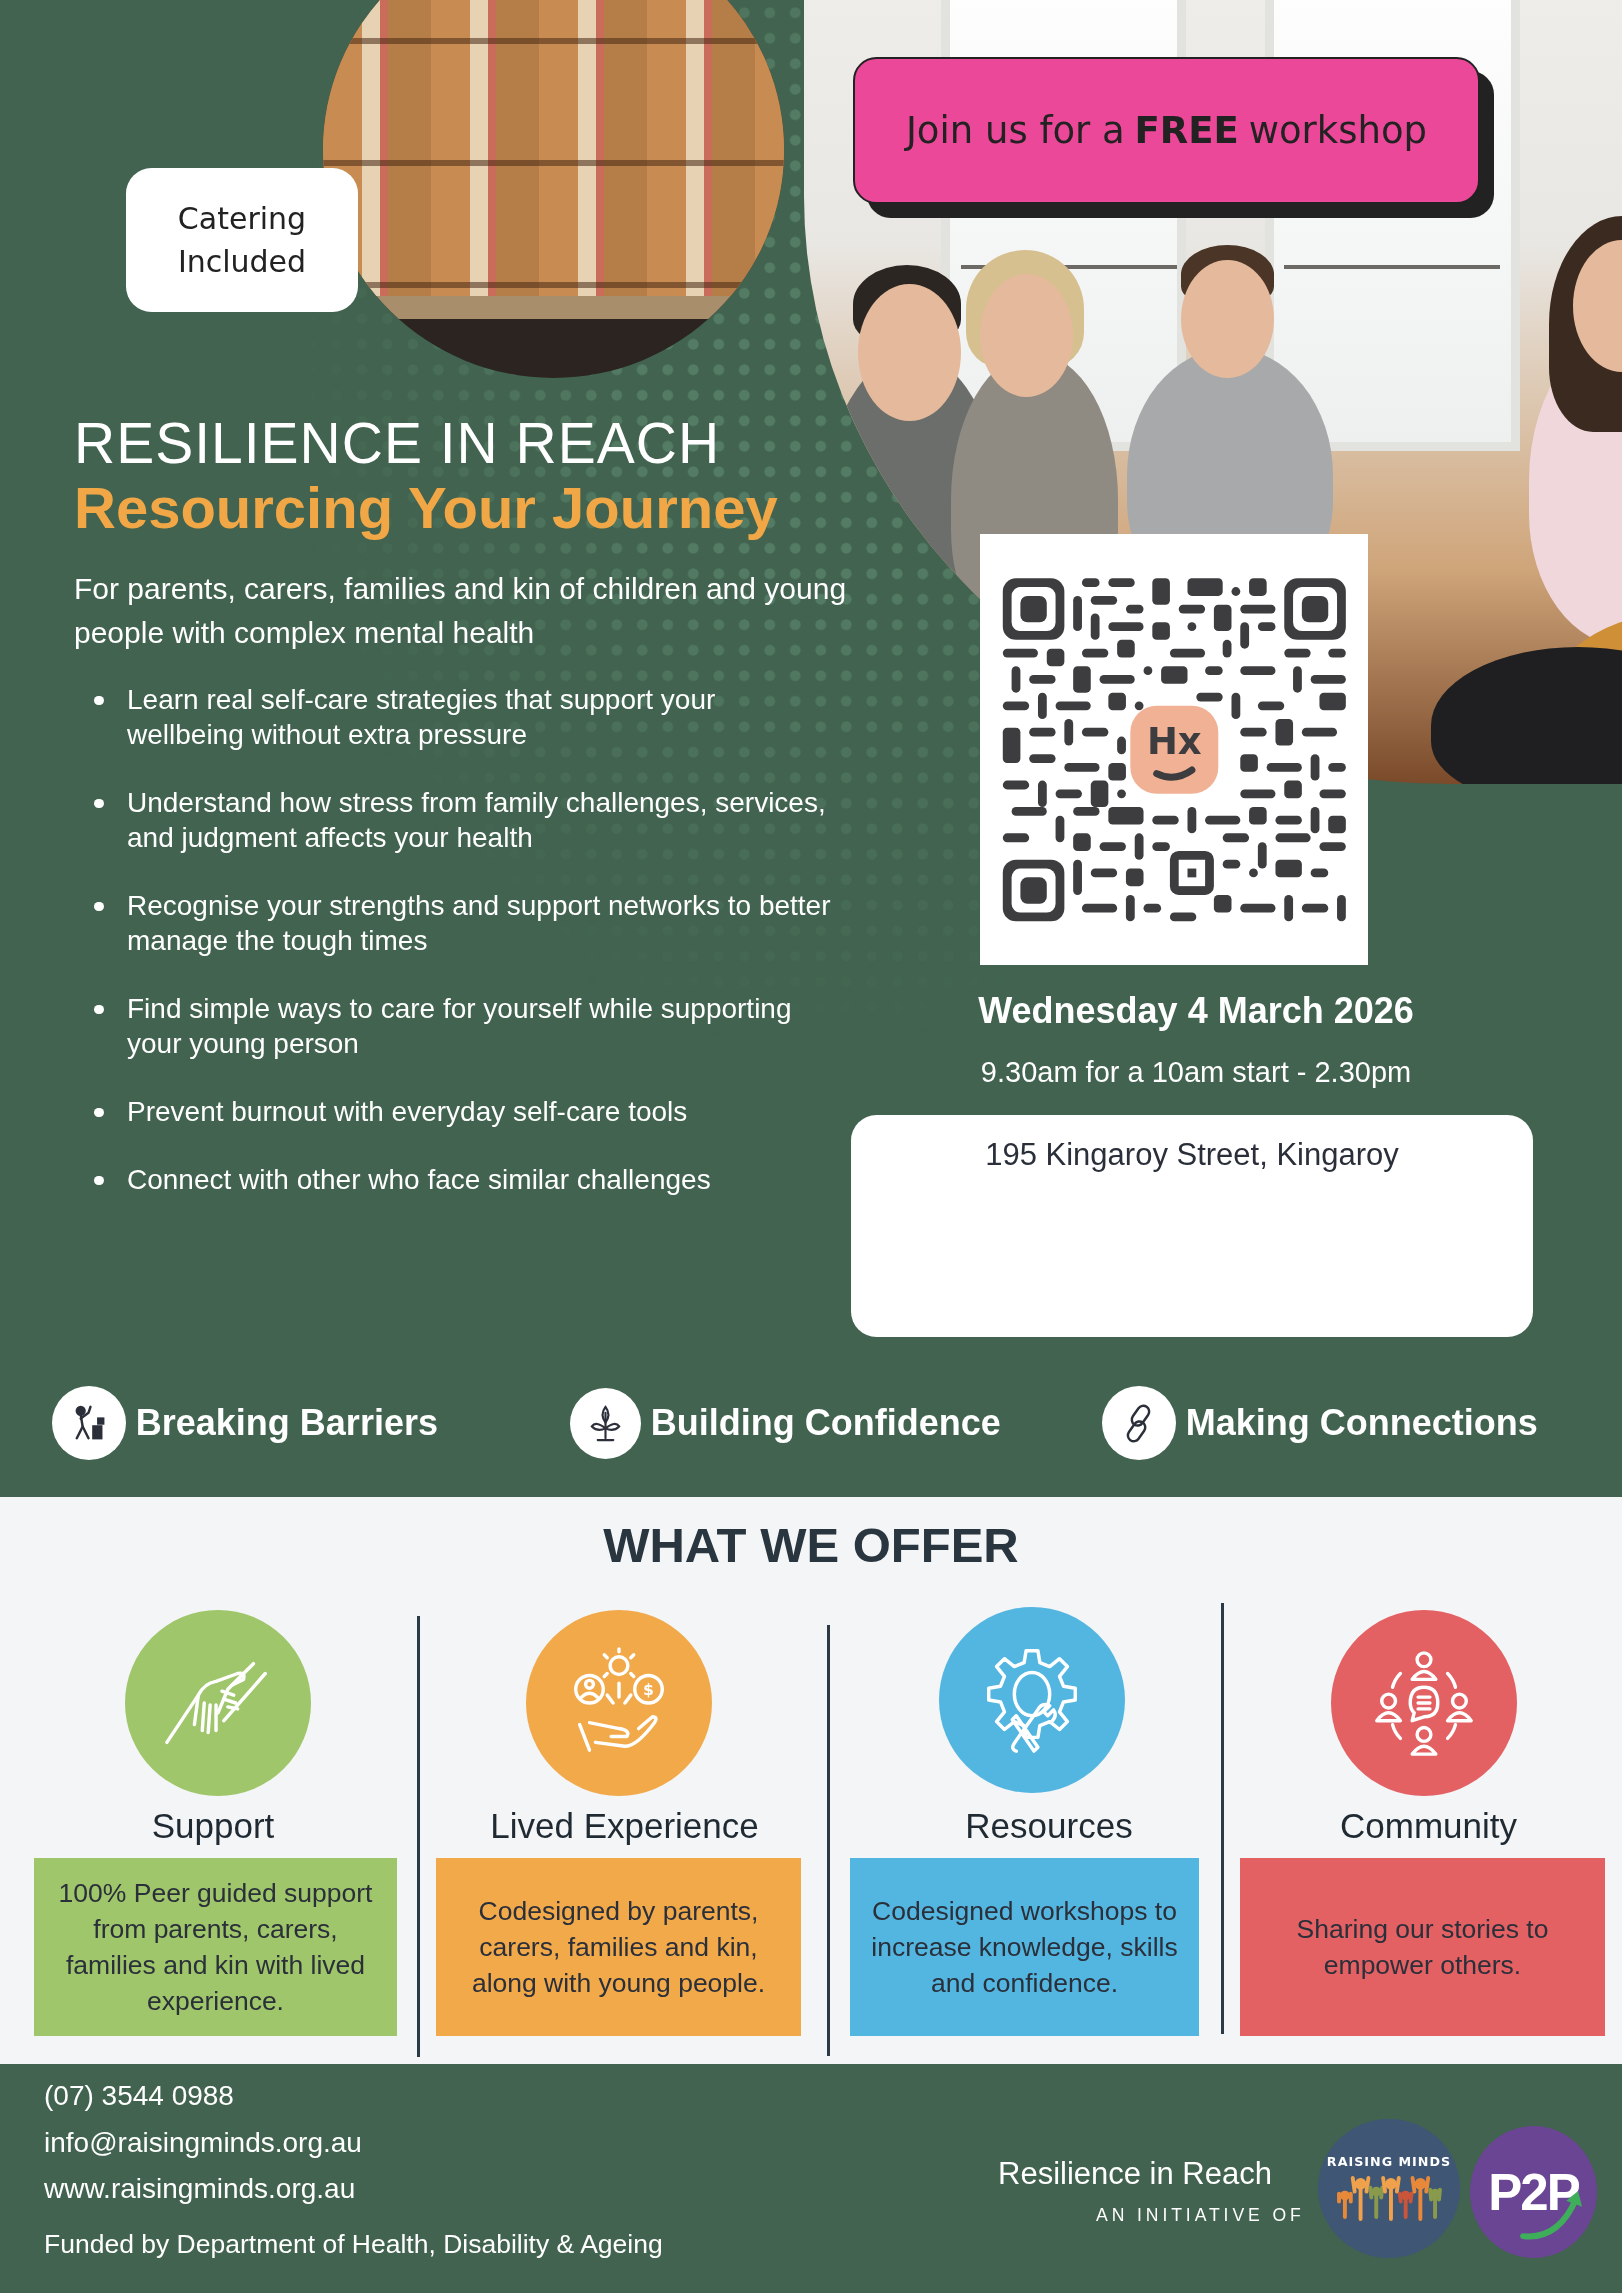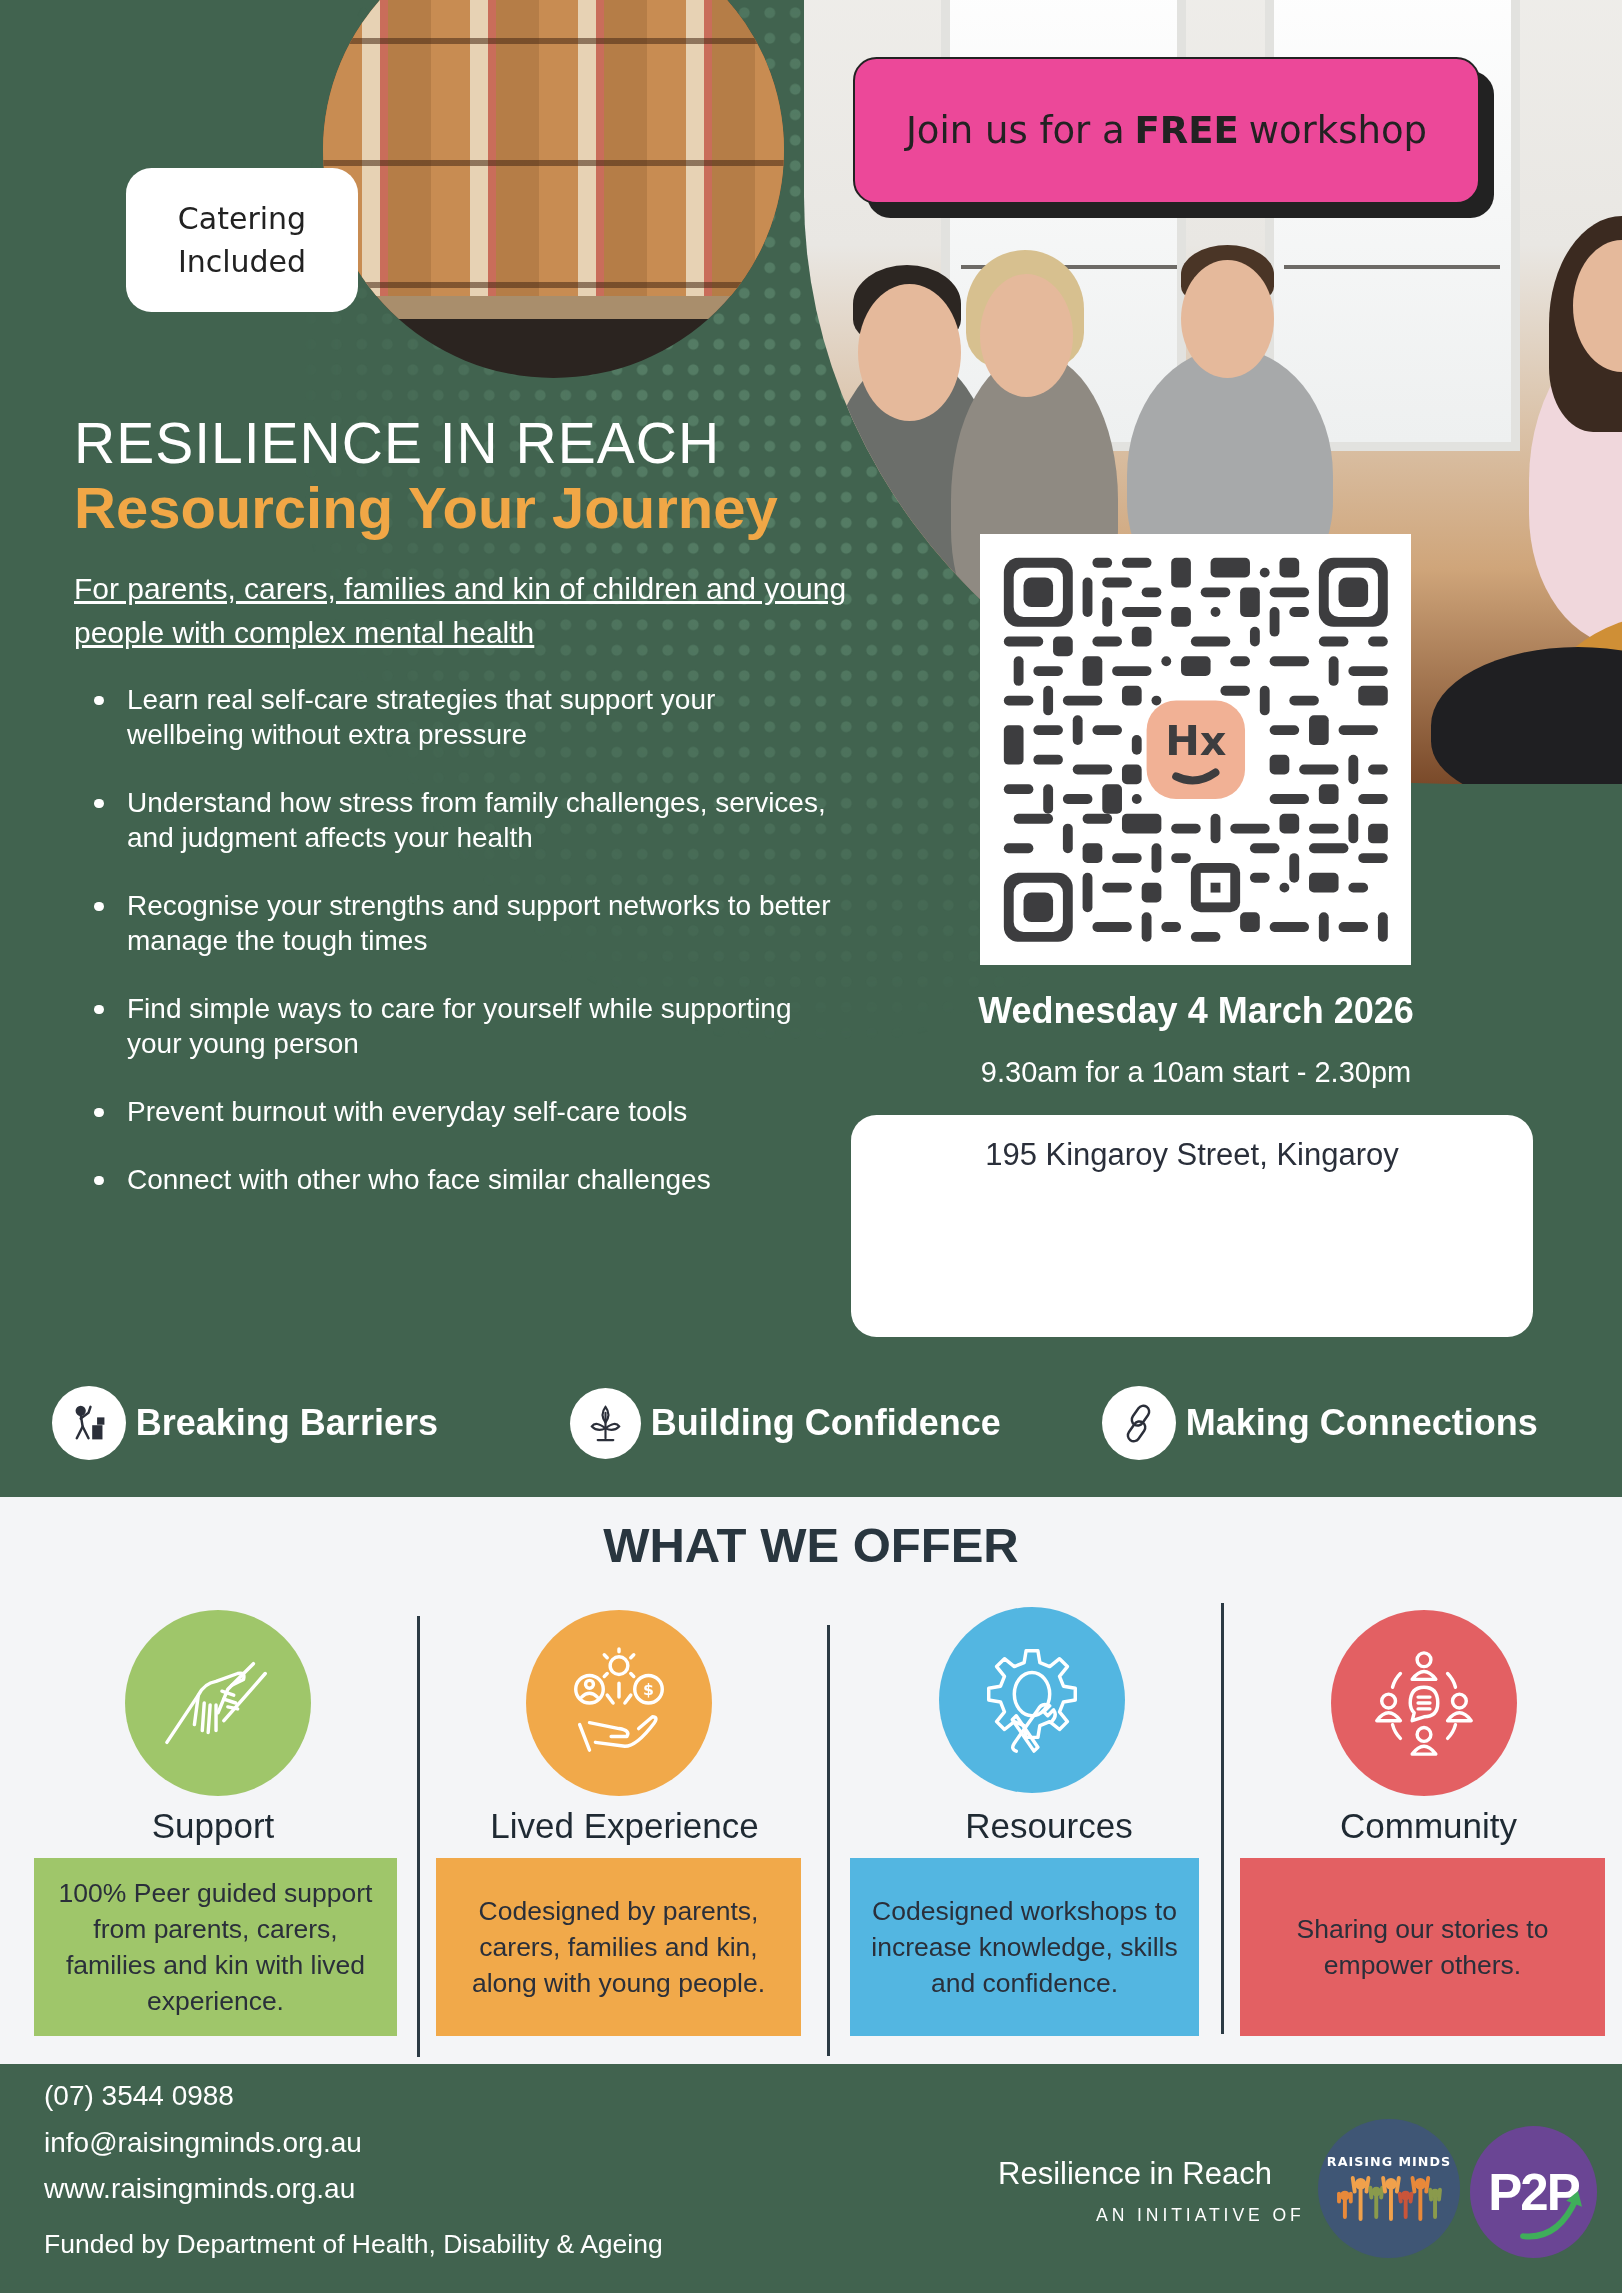--- a/index.html
+++ b/index.html
@@ -85,34 +85,33 @@
     position: absolute; left: 74px; top: 410px; font-size: 57px; color: #fff; letter-spacing: 1px;
     font-family: "Liberation Sans", sans-serif; font-weight: normal;
   }
   .title-sub {
     position: absolute; left: 74px; top: 474px; font-size: 58px; color: #f1a746; font-weight: bold;
     font-family: "Liberation Sans", sans-serif;
   }
   .lead {
     position: absolute; left: 74px; top: 567px; width: 823px; font-size: 30px; line-height: 44px; color: #fff;
     font-family: "Liberation Sans", sans-serif;
-    text-decoration: underline;
   }
 
   .bullets { position: absolute; left: 94px; top: 682px; width: 745px; list-style: none; }
   .bullets li {
     position: relative; padding-left: 33px; font-size: 28px; line-height: 35px; color: #fff;
     margin-bottom: 33px; font-family: "Liberation Sans", sans-serif;
   }
   .bullets li::before {
     content: ""; position: absolute; left: 0; top: 13.7px; width: 9.8px; height: 9.8px; border-radius: 50%; background: #fff;
   }
 
   .qr {
-    position: absolute; left: 980px; top: 534px; width: 431px; height: 431px; background: #fff;
+    position: absolute; left: 980px; top: 534px; width: 388px; height: 431px; background: #fff;
     padding: 13.7px;
   }
   .qr svg { width: 100%; height: 100%; display: block; }
 
   .event-date {
     position: absolute; left: 843px; top: 990px; width: 706px; text-align: center;
     font-size: 36px; font-weight: bold; color: #fff; font-family: "Liberation Sans", sans-serif;
   }
   .event-time {
     position: absolute; left: 843px; top: 1056px; width: 706px; text-align: center;

